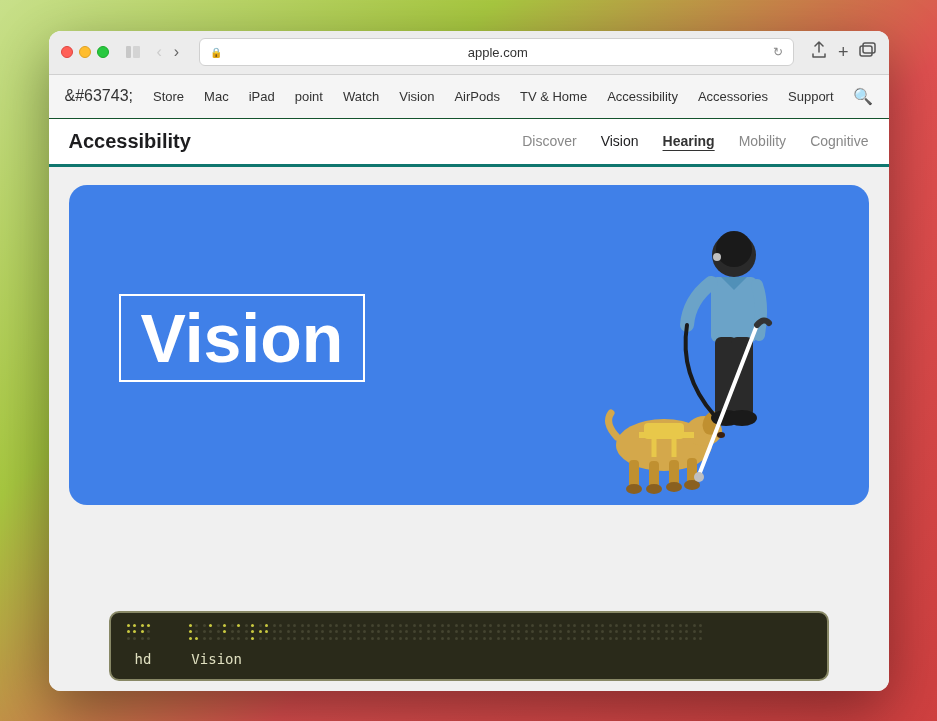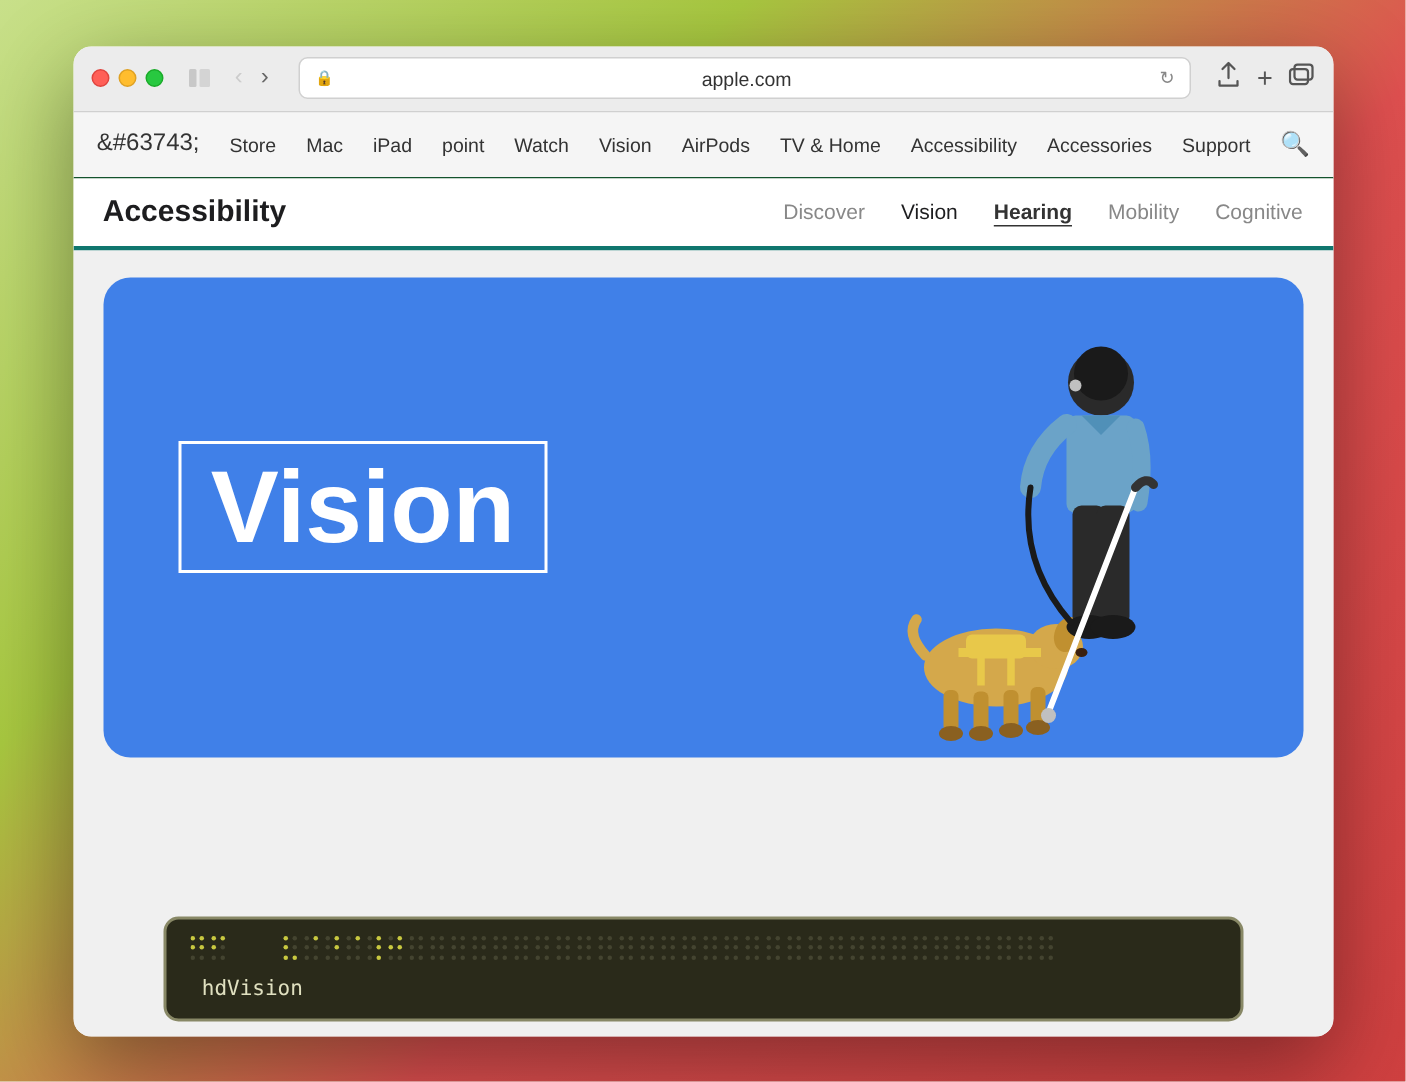--- a/index.html
+++ b/index.html
@@ -289,20 +289,21 @@
       height: 3px;
       border-radius: 50%;
       background: #c8c840;
     }
     .dot.off {
       background: #444430;
     }
 
     .braille-text-row {
       display: flex;
+      gap: 40px;
       align-items: center;
       padding: 2px 8px;
     }
 
     .braille-label {
       font-size: 14px;
       color: #e0e0c0;
       font-family: monospace;
     }
   </style>

